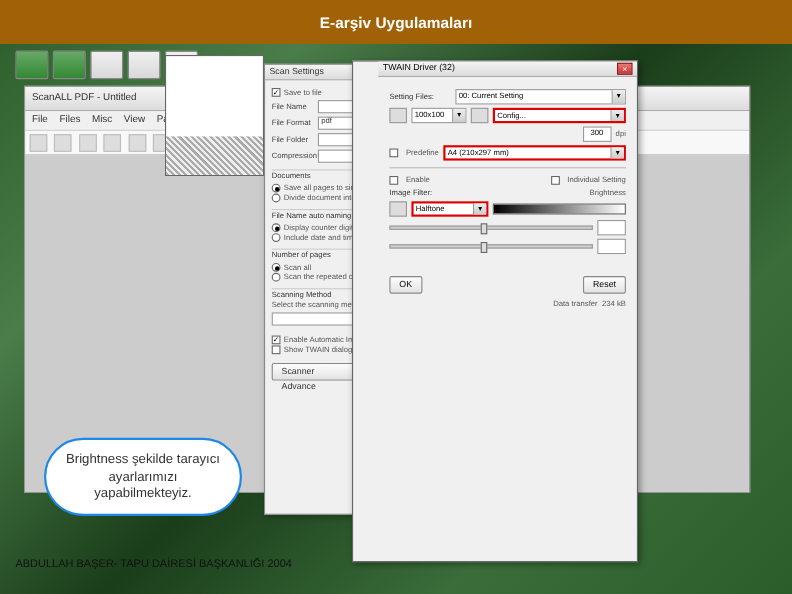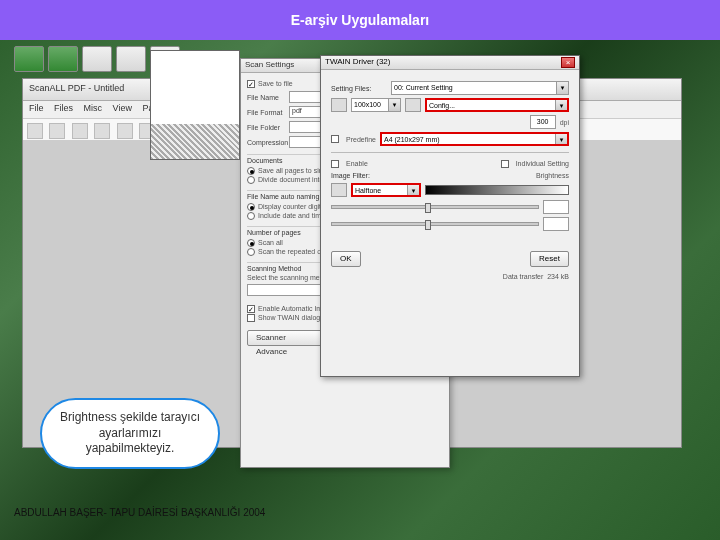--- a/index.html
+++ b/index.html
@@ -1,20 +1,20 @@
 <!DOCTYPE html>
 <html><head>
 <meta charset="utf-8">
 <style>
   * { box-sizing: border-box; margin: 0; padding: 0; }
   html, body { width: 720px; height: 540px; overflow: hidden; font-family: Arial, sans-serif; }
   body { background: linear-gradient(135deg, #2a5d2a 0%, #4a7d4a 25%, #1a3d1a 50%, #3a6d3a 75%, #2a5d2a 100%); }
 
   
-  .header-bar { background: #8b5cf6; color: #fff; font-size: 14px; font-weight: bold; text-align: center; padding: 12px 0; position: relative; z-index: 1; }
+  .header-bar { background: #a16207; color: #fff; font-size: 14px; font-weight: bold; text-align: center; padding: 12px 0; position: relative; z-index: 1; }
 
   
   .bg-window { position: absolute; top: 78px; left: 22px; width: 660px; height: 370px; background: #e8e8e8; border: 1px solid #888; z-index: 2; }
   .bg-titlebar { height: 22px; background: linear-gradient(#f4f4f4,#dcdcdc); border-bottom: 1px solid #aaa; font-size: 9px; padding: 4px 6px; color: #333; }
   .bg-menubar { height: 18px; background: #f0f0f0; font-size: 9px; padding: 2px 6px; color: #333; border-bottom: 1px solid #ccc; }
   .bg-menubar span { margin-right: 8px; }
   .bg-toolbar { height: 22px; background: #f8f8f8; border-bottom: 1px solid #ccc; padding: 2px 4px; }
   .bg-toolbar .tb-ico { display: inline-block; width: 16px; height: 16px; background: #ddd; border: 1px solid #bbb; margin-right: 2px; vertical-align: middle; }
   .bg-body { background: #ccc; height: calc(100% - 62px); }
 
@@ -31,21 +31,21 @@
   .radio { display: inline-block; width: 8px; height: 8px; border: 1px solid #666; border-radius: 50%; background: #fff; margin-right: 3px; vertical-align: middle; }
   .radio.on::after { content: ""; display: block; width: 4px; height: 4px; background: #000; border-radius: 50%; margin: 2px; }
   .grpt { font-size: 7px; color: #333; margin: 6px 0 2px; border-top: 1px solid #ccc; padding-top: 2px; }
   .btnrow { display: flex; gap: 4px; justify-content: center; margin-top: 8px; }
   .btn { height: 16px; padding: 0 8px; background: linear-gradient(#fdfdfd,#e2e2e2); border: 1px solid #888; font-size: 8px; line-height: 14px; border-radius: 2px; }
   .btn.mark { border: 2px solid #d00; }
   .preview-box { position: absolute; top: 50px; left: 150px; width: 90px; height: 110px; background: #fff; border: 1px solid #666; z-index: 4; }
   .preview-box .hatch { position: absolute; bottom: 0; left: 0; width: 100%; height: 35px; background: repeating-linear-gradient(45deg,#aaa,#aaa 2px,#eee 2px,#eee 4px); }
 
   
-  .dlg-twain { position: absolute; top: 55px; left: 320px; width: 260px; height: 322px; background: #f0f0f0; border: 1px solid #666; z-index: 5; box-shadow: 2px 2px 6px rgba(0,0,0,0.4); font-size: 8px; }
+  .dlg-twain { position: absolute; top: 55px; left: 320px; width: 260px; height: 456px; background: #f0f0f0; border: 1px solid #666; z-index: 5; box-shadow: 2px 2px 6px rgba(0,0,0,0.4); font-size: 8px; padding-left: 23px; }
   .dlg-twain .win-tb { height: 14px; background: linear-gradient(#f4f4f4,#dcdcdc); border-bottom: 1px solid #aaa; font-size: 8px; padding: 1px 4px; display: flex; justify-content: space-between; }
   .win-tb .x { width: 14px; height: 11px; background: linear-gradient(#e77,#c33); color: #fff; text-align: center; font-size: 8px; line-height: 10px; border: 1px solid #800; }
   .dlg-twain .content { padding: 8px 10px; }
   .dlg-twain .row { display: flex; align-items: center; margin: 3px 0; gap: 4px; }
   .dlg-twain .lab2 { width: 56px; font-size: 7px; color: #333; }
   .dlg-twain .sel { flex: 1; height: 14px; background: #fff; border: 1px solid #999; font-size: 7px; padding: 0 2px; line-height: 12px; position: relative; }
   .dlg-twain .sel.mark { border: 2px solid #d00; }
   .dlg-twain .sel .arr { position: absolute; right: 0; top: 0; width: 12px; height: 100%; background: linear-gradient(#eee,#ccc); border-left: 1px solid #999; text-align: center; font-size: 7px; }
   .dlg-twain .ico { width: 16px; height: 14px; background: #ddd; border: 1px solid #999; display: inline-block; }
   .dlg-twain .spin { width: 26px; height: 14px; background: #fff; border: 1px solid #999; font-size: 7px; text-align: center; line-height: 12px; }

